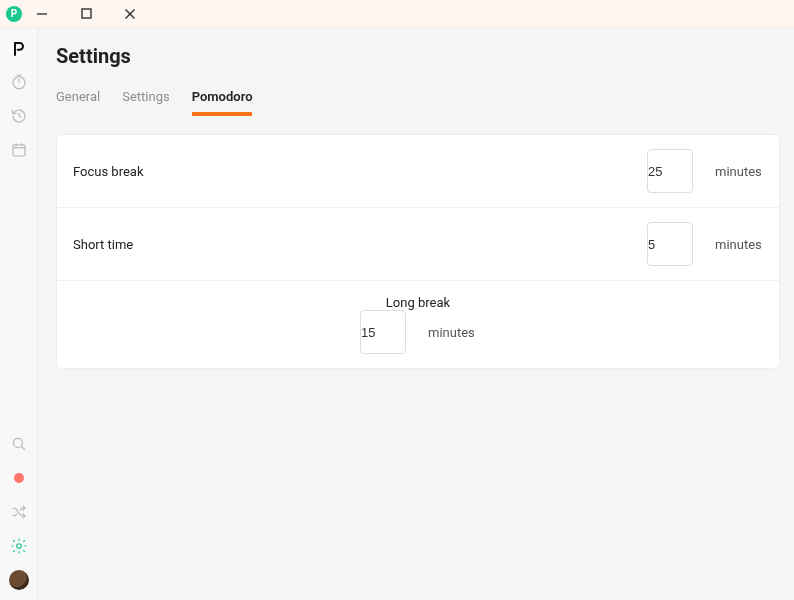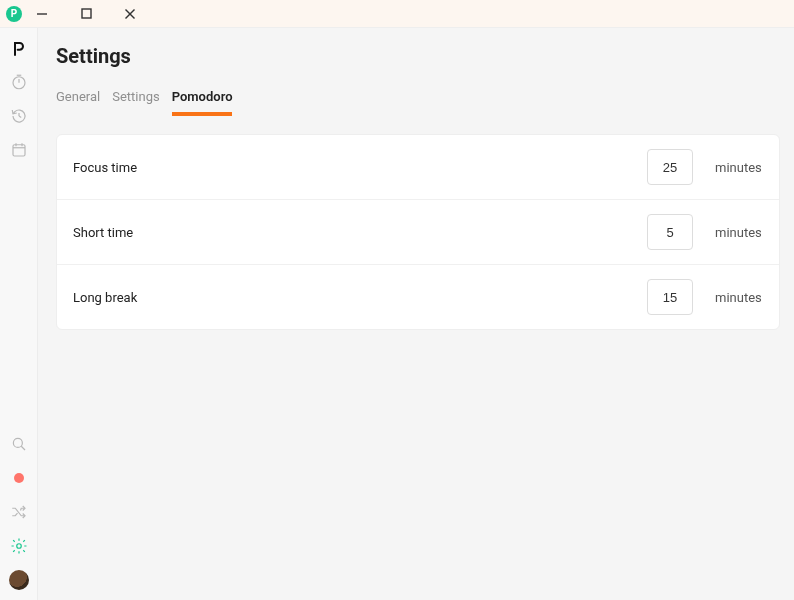--- a/index.html
+++ b/index.html
@@ -62,39 +62,39 @@
     .sidebar .sb-icon.active { color:#1ac78f; }
     .sidebar .avatar {
       width: 20px; height: 20px; border-radius:50%;
       background: radial-gradient(circle at 40% 35%, #6b4a30 0 55%, #3a2a1c 56% 100%);
       margin-bottom: 10px;
     }
 
     .content { flex:1; background:#f5f5f5; padding: 16px 14px 0 18px; overflow:auto; }
     .page-title { font-size: 20px; font-weight: 700; color:#222; margin-bottom: 21px; }
 
-    .tabs { display:flex; gap: 12px; margin-bottom: 18px; font-size: 13px; }
+    .tabs { display:flex; gap: 22px; margin-bottom: 18px; font-size: 13px; }
     .tab { color:#8f8f8f; padding-bottom: 8px; cursor:pointer; }
     .tab.active { color:#222; font-weight:600; border-bottom: 4px solid #f97316; }
 
     .card {
       background:#fff; border:1px solid #eee; border-radius:6px;
       margin-bottom: 14px;
     }
     .row {
       display:flex; align-items:center; justify-content:space-between;
       padding: 14px 16px;
       border-bottom: 1px solid #f0f0f0;
     }
-    .row:last-child { border-bottom:none; }
+    .row:last-child { border-bottom:none;flex-direction:column; }
     .row-label { font-size: 13px; color:#222; }
     .row-right { display:flex; align-items:center; gap:10px; }
     .num-input {
-      width: 46px; height: 36px; border:1px solid #ddd; border-radius:4px;
-      text-align:center; font-size:13px; color:#333;
+      width: 46px; height: 44px; border:1px solid #ddd; border-radius:4px;
+      font-size:13px; color:#333;
     }
     .unit { font-size: 13px; color:#555; min-width:48px;margin-left:12px; }
 
     .toggle-row { display:flex; align-items:center; gap:14px; padding:14px 16px; }
     .toggle {
       width: 30px; height: 16px; border-radius: 10px;
       background:#1ac78f; position:relative; cursor:pointer;
     }
     .toggle::after {
       content:""; position:absolute; right:2px; top:2px;
@@ -191,21 +191,21 @@
     <div class="page-title">Settings</div>
 
     <div class="tabs">
       <div class="tab">General</div>
       <div class="tab">Settings</div>
       <div class="tab active">Pomodoro</div>
     </div>
 
     <div class="card">
       <div class="row">
-        <div class="row-label">Focus time</div>
+        <div class="row-label">Focus break</div>
         <div class="row-right">
           <input class="num-input" value="25" style="">
           <span class="unit">minutes</span>
         </div>
       </div>
       <div class="row">
         <div class="row-label">Short time</div>
         <div class="row-right">
           <input class="num-input" value="5" style="">
           <span class="unit">minutes</span>

